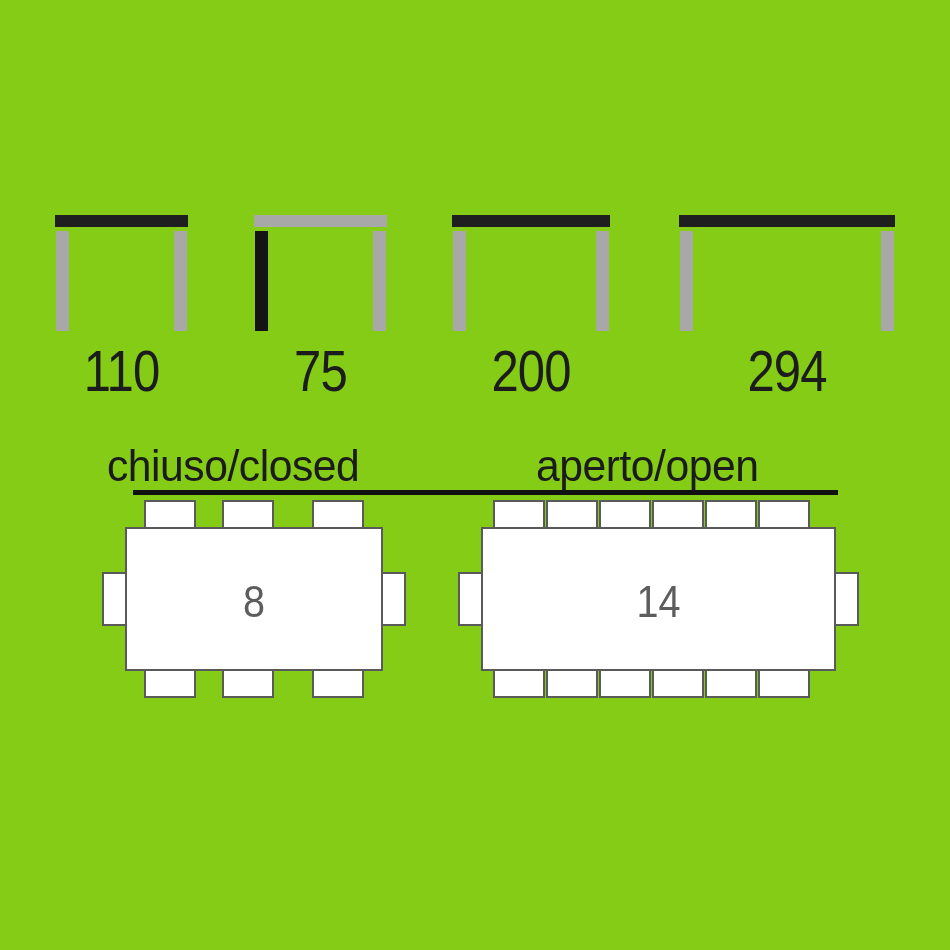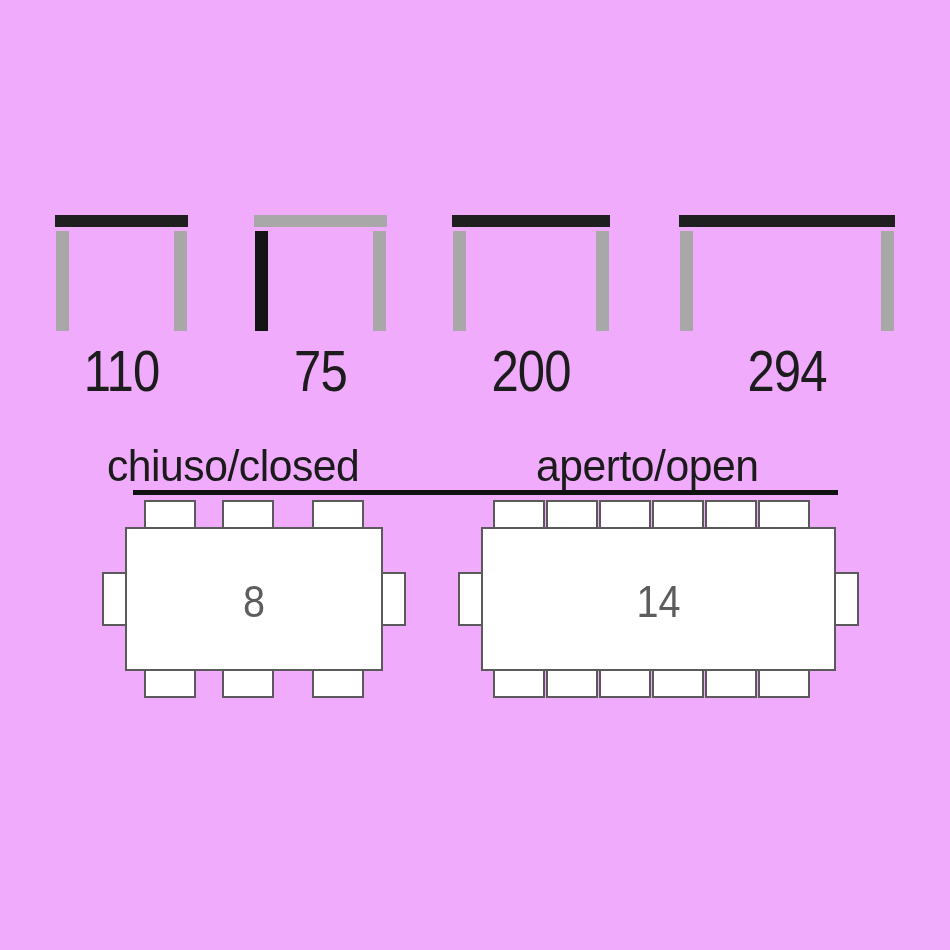--- a/index.html
+++ b/index.html
@@ -9,21 +9,21 @@
     background: #ffffff;
   }
   body {
     font-family: "Liberation Sans", "DejaVu Sans", sans-serif;
     -webkit-font-smoothing: antialiased;
   }
   #diagram-root {
     position: relative;
     width: 950px;
     height: 950px;
-    background: #f0abfc;
+    background: #84cc16;
     overflow: hidden;
   }
 
   
   .elevation {
     position: absolute;
   }
   .slab {
     position: absolute;
     left: 0;

